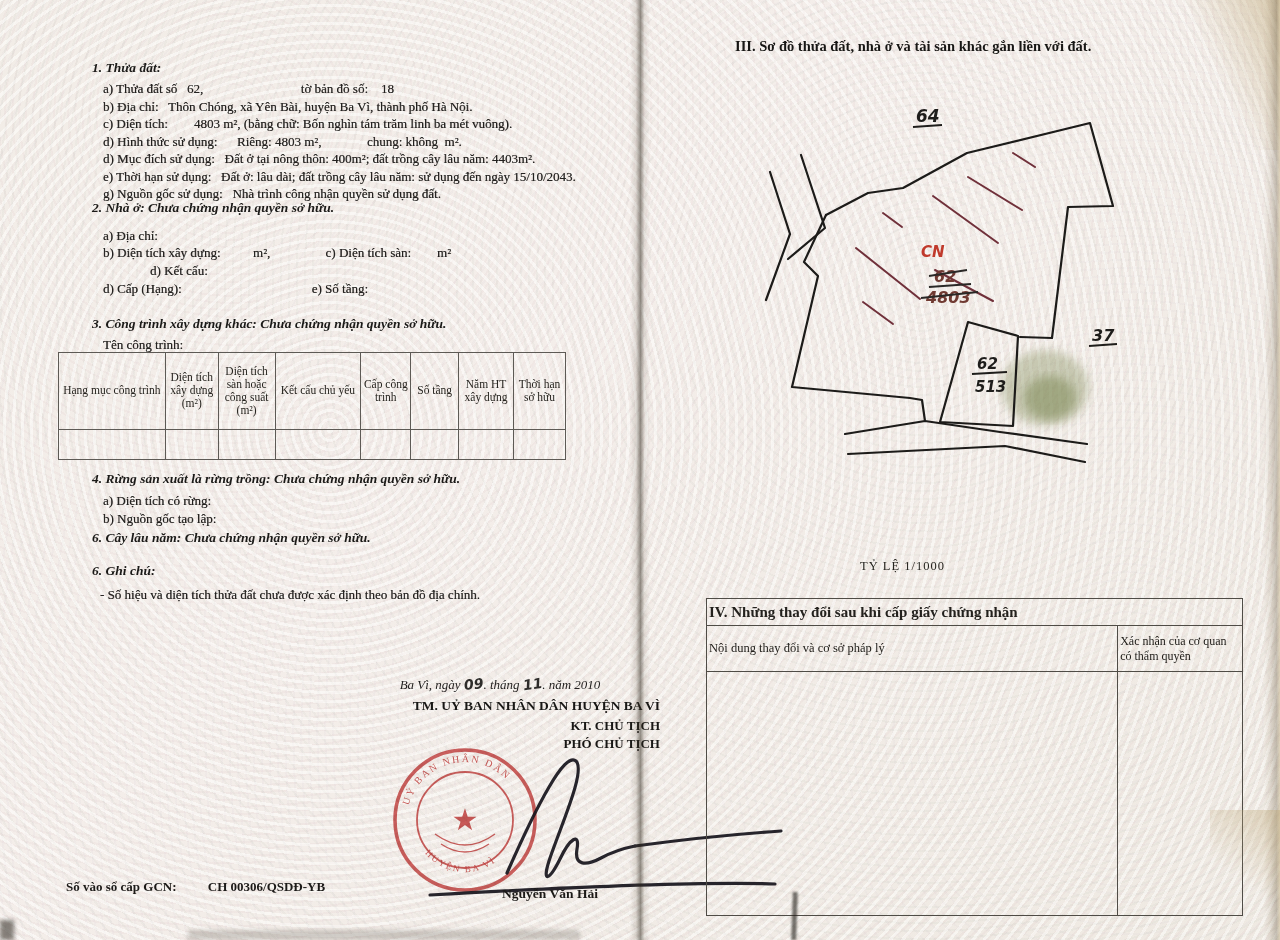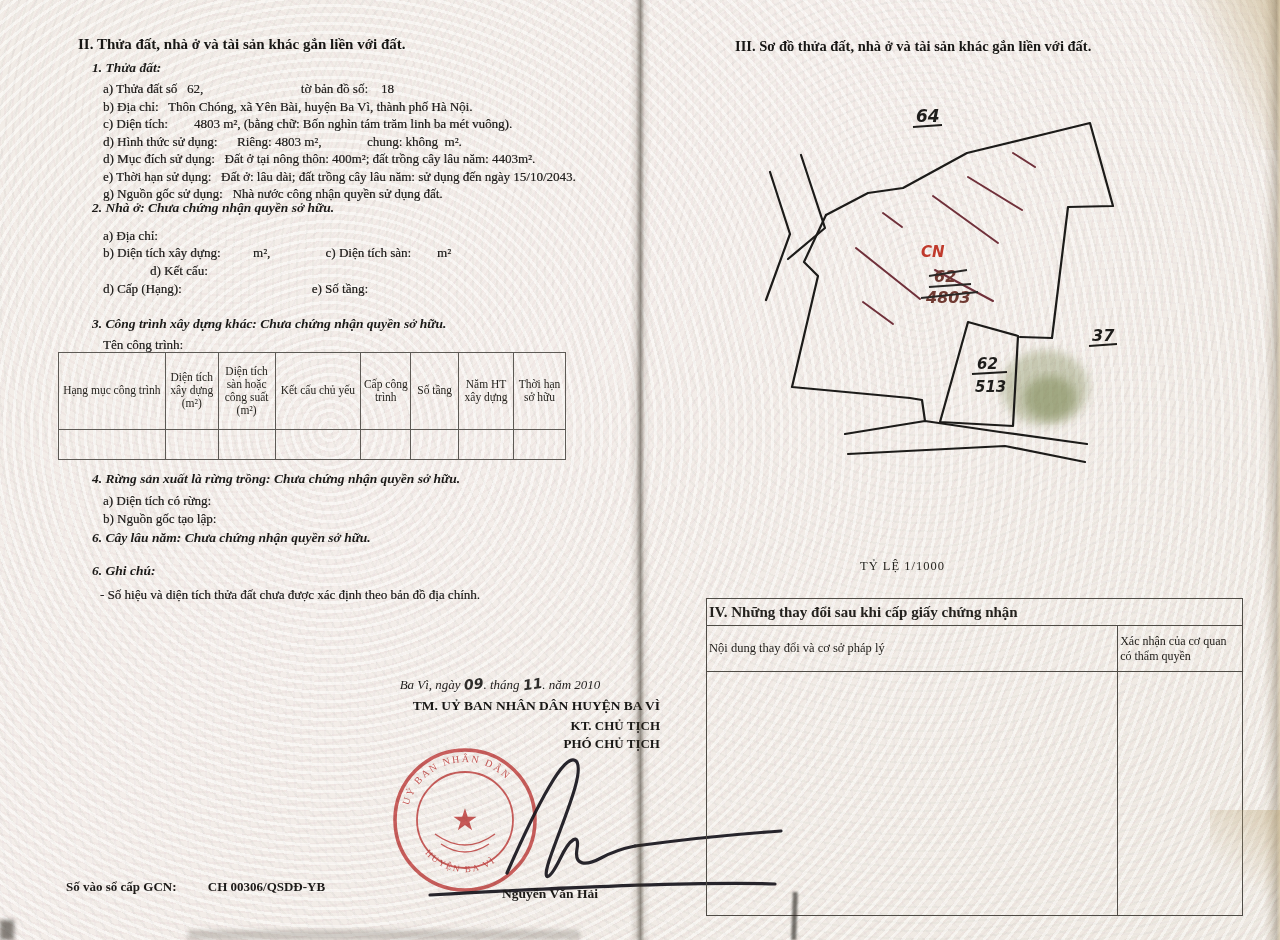--- a/index.html
+++ b/index.html
@@ -37,30 +37,29 @@
   .band-b{left:188px;bottom:0;width:392px;height:10px;background:rgba(118,112,104,0.32);filter:blur(2px);}
   .crease2{left:792px;top:892px;width:5px;height:48px;background:rgba(28,25,20,0.6);filter:blur(1px);transform:rotate(2deg);}
   .sig-name{font-weight:700;font-size:13.5px;color:#1c1a17;}
   .center{text-align:right;}
 </style>
 </head>
 <body>
 
 <div id="doc">
 
-  <div class="abs h-main" style="left:78px;top:36px;">II. Thửa đất, nhà ở và tài sản khác gắn liền với đất.</div>
 
   <div class="abs h-sub" style="left:92px;top:60px;">1. Thửa đất:</div>
   <div class="abs line" style="left:103px;top:80px;">a) Thửa đất số   62,                              tờ bản đồ số:    18</div>
   <div class="abs line" style="left:103px;top:98px;">b) Địa chỉ:   Thôn Chóng, xã Yên Bài, huyện Ba Vì, thành phố Hà Nội.</div>
   <div class="abs line" style="left:103px;top:115px;">c) Diện tích:        4803 m², (bằng chữ: Bốn nghìn tám trăm linh ba mét vuông).</div>
   <div class="abs line" style="left:103px;top:133px;">d) Hình thức sử dụng:      Riêng: 4803 m²,              chung: không  m².</div>
   <div class="abs line" style="left:103px;top:150px;">d) Mục đích sử dụng:   Đất ở tại nông thôn: 400m²; đất trồng cây lâu năm: 4403m².</div>
   <div class="abs line" style="left:103px;top:168px;">e) Thời hạn sử dụng:   Đất ở: lâu dài; đất trồng cây lâu năm: sử dụng đến ngày 15/10/2043.</div>
-  <div class="abs line" style="left:103px;top:185px;">g) Nguồn gốc sử dụng:   Nhà nước công nhận quyền sử dụng đất.</div>
+  <div class="abs line" style="left:103px;top:185px;">g) Nguồn gốc sử dụng:   Nhà trình công nhận quyền sử dụng đất.</div>
 
   <div class="abs h-sub" style="left:92px;top:200px;">2. Nhà ở:  Chưa chứng nhận quyền sở hữu.</div>
   <div class="abs line" style="left:103px;top:227px;">a) Địa chỉ:</div>
   <div class="abs line" style="left:103px;top:244px;">b) Diện tích xây dựng:          m²,                 c) Diện tích sàn:        m²</div>
   <div class="abs line" style="left:103px;top:262px;margin-left:47px;">d) Kết cấu:</div>
   <div class="abs line" style="left:103px;top:280px;">d) Cấp (Hạng):                                        e) Số tầng:</div>
 
   <div class="abs h-sub" style="left:92px;top:316px;">3. Công trình xây dựng khác:  Chưa chứng nhận quyền sở hữu.</div>
   <div class="abs line" style="left:103px;top:336px;">Tên công trình:</div>
 

